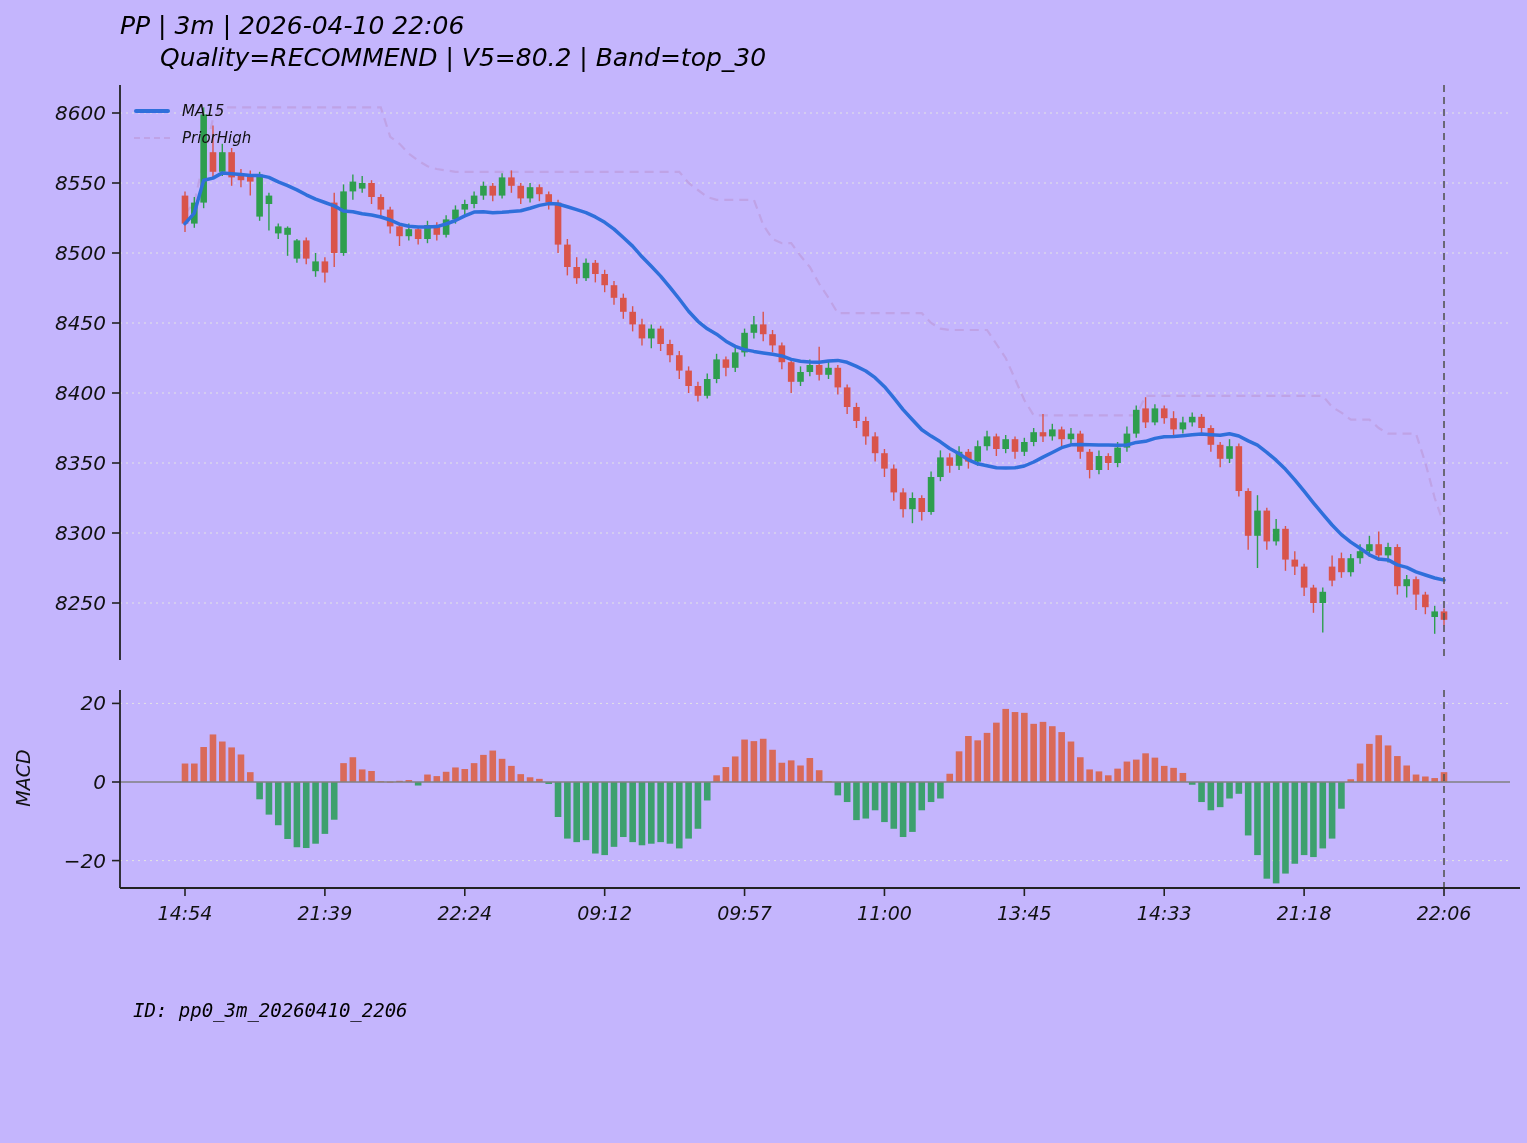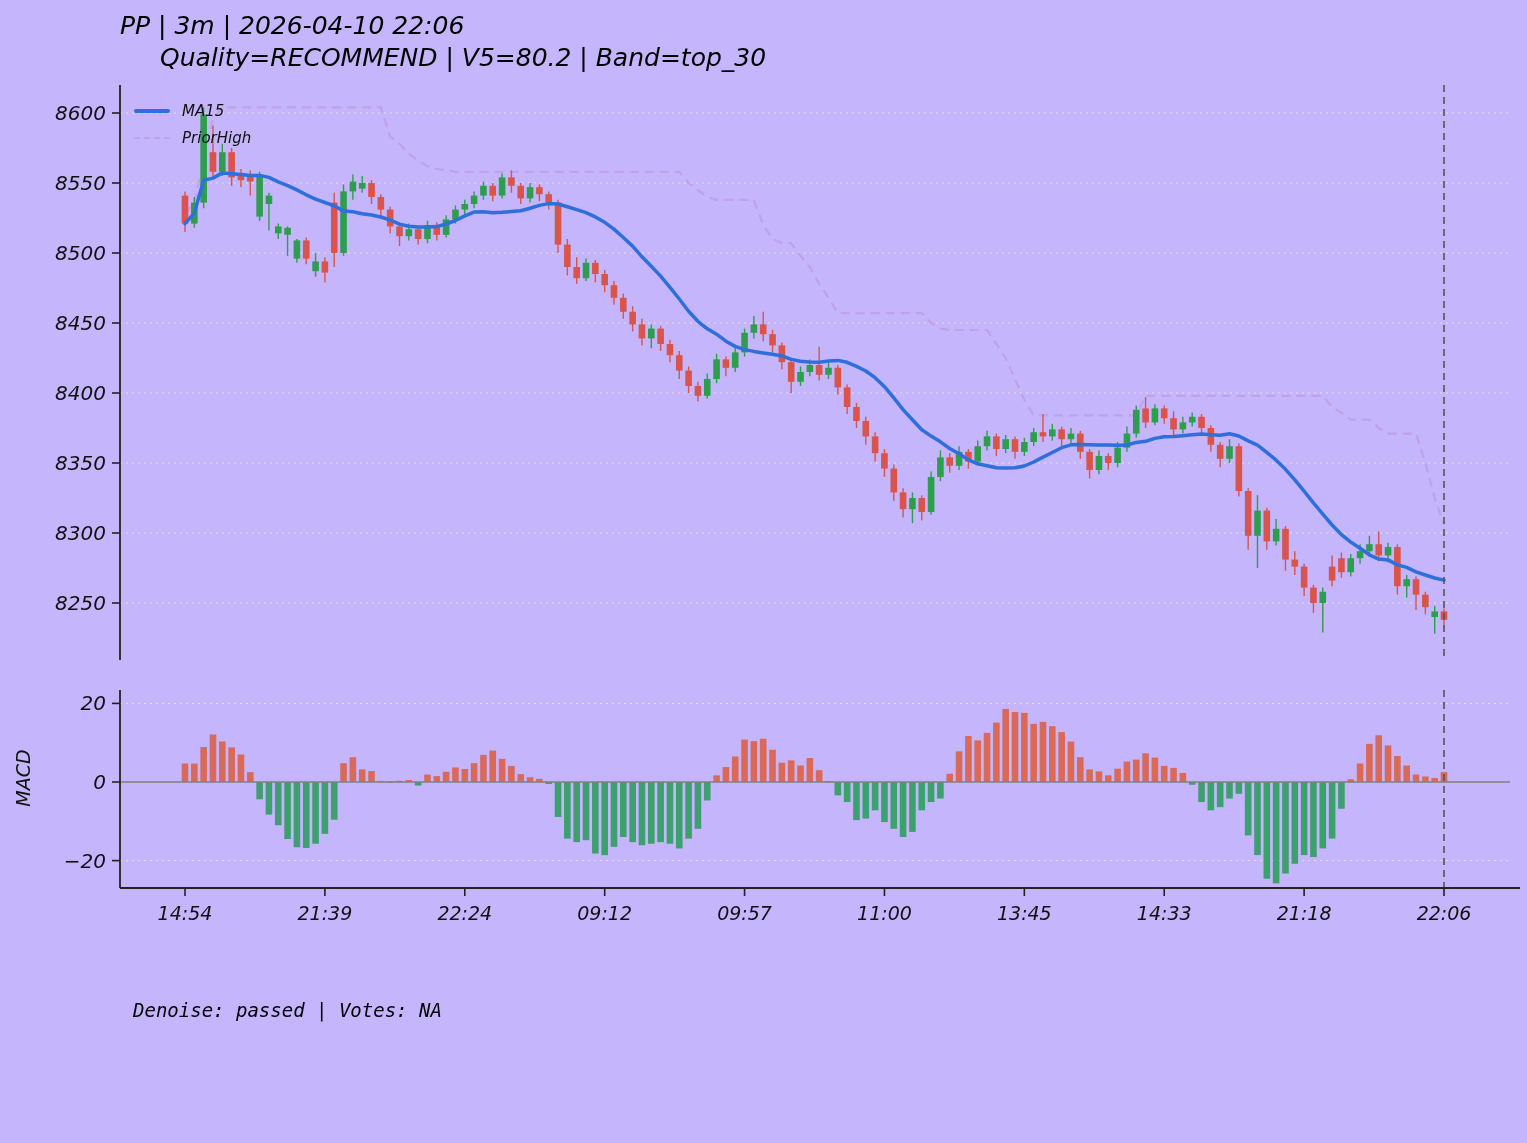--- a/index.html
+++ b/index.html
@@ -507,21 +507,21 @@
       <div class="legend-swatch swatch-solid"></div>
       <div class="legend-label">MA15</div>
     </div>
     <div class="legend-row">
       <div class="legend-swatch swatch-dashed"></div>
       <div class="legend-label">PriorHigh</div>
     </div>
   </div>
 
   <div class="footer">
-    <div>Denoise: passed | Votes: NA</div>
+    <div>ID: pp0_3m_20260410_2206</div>
     
     
     
     
     
   </div>
 
 </div>
 
 </body></html>

